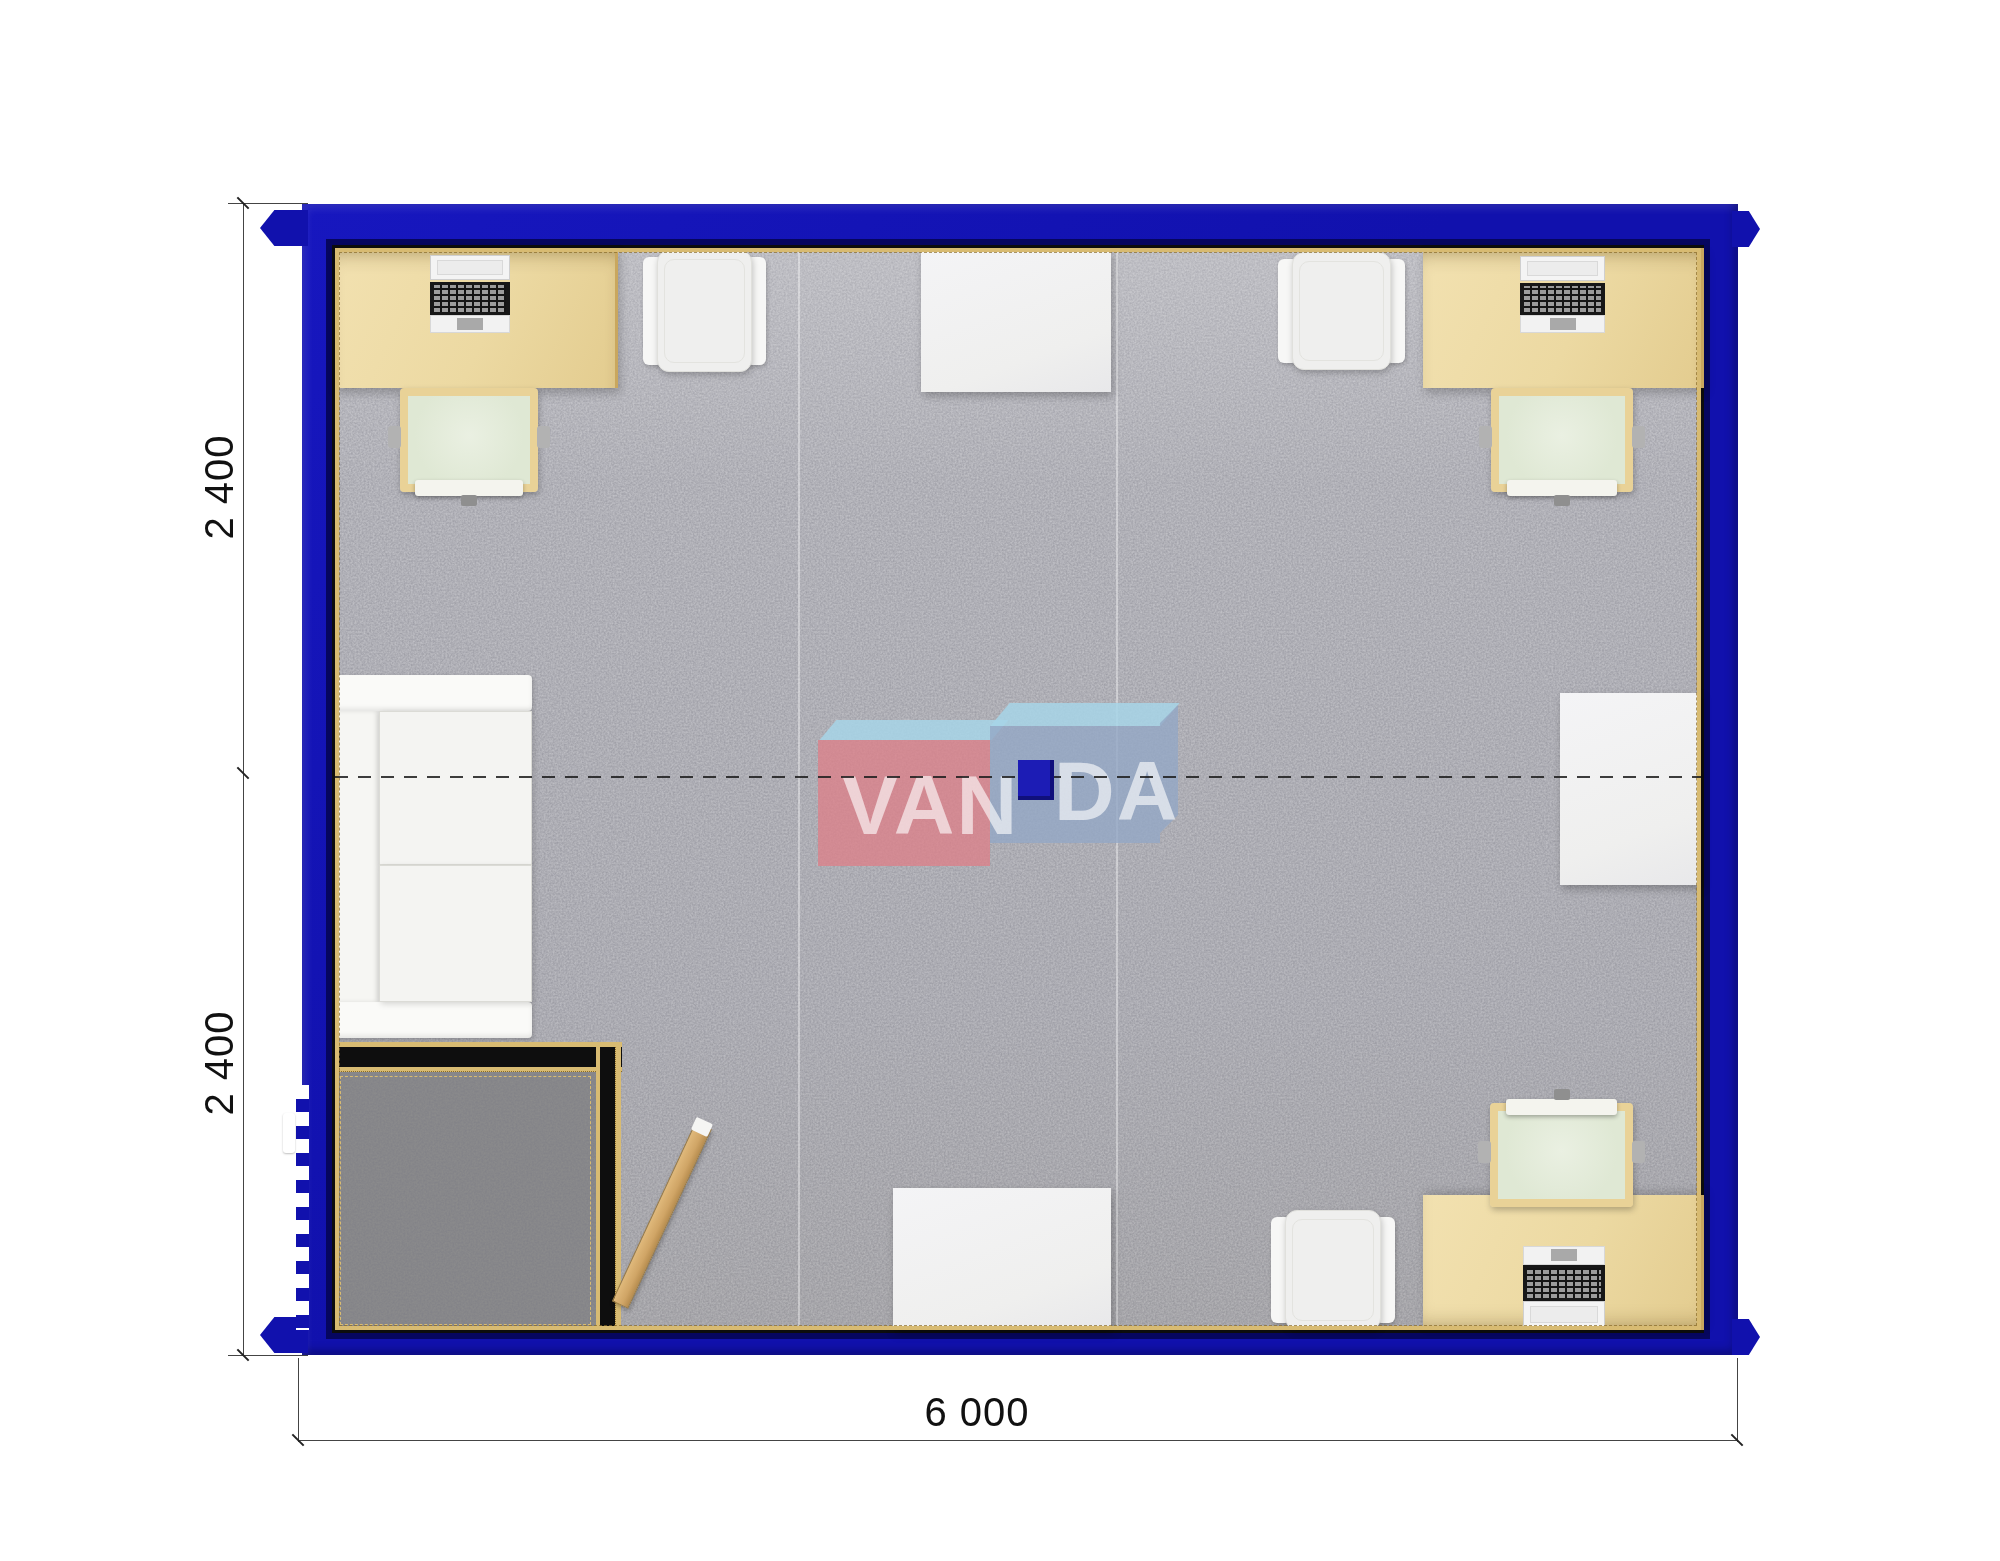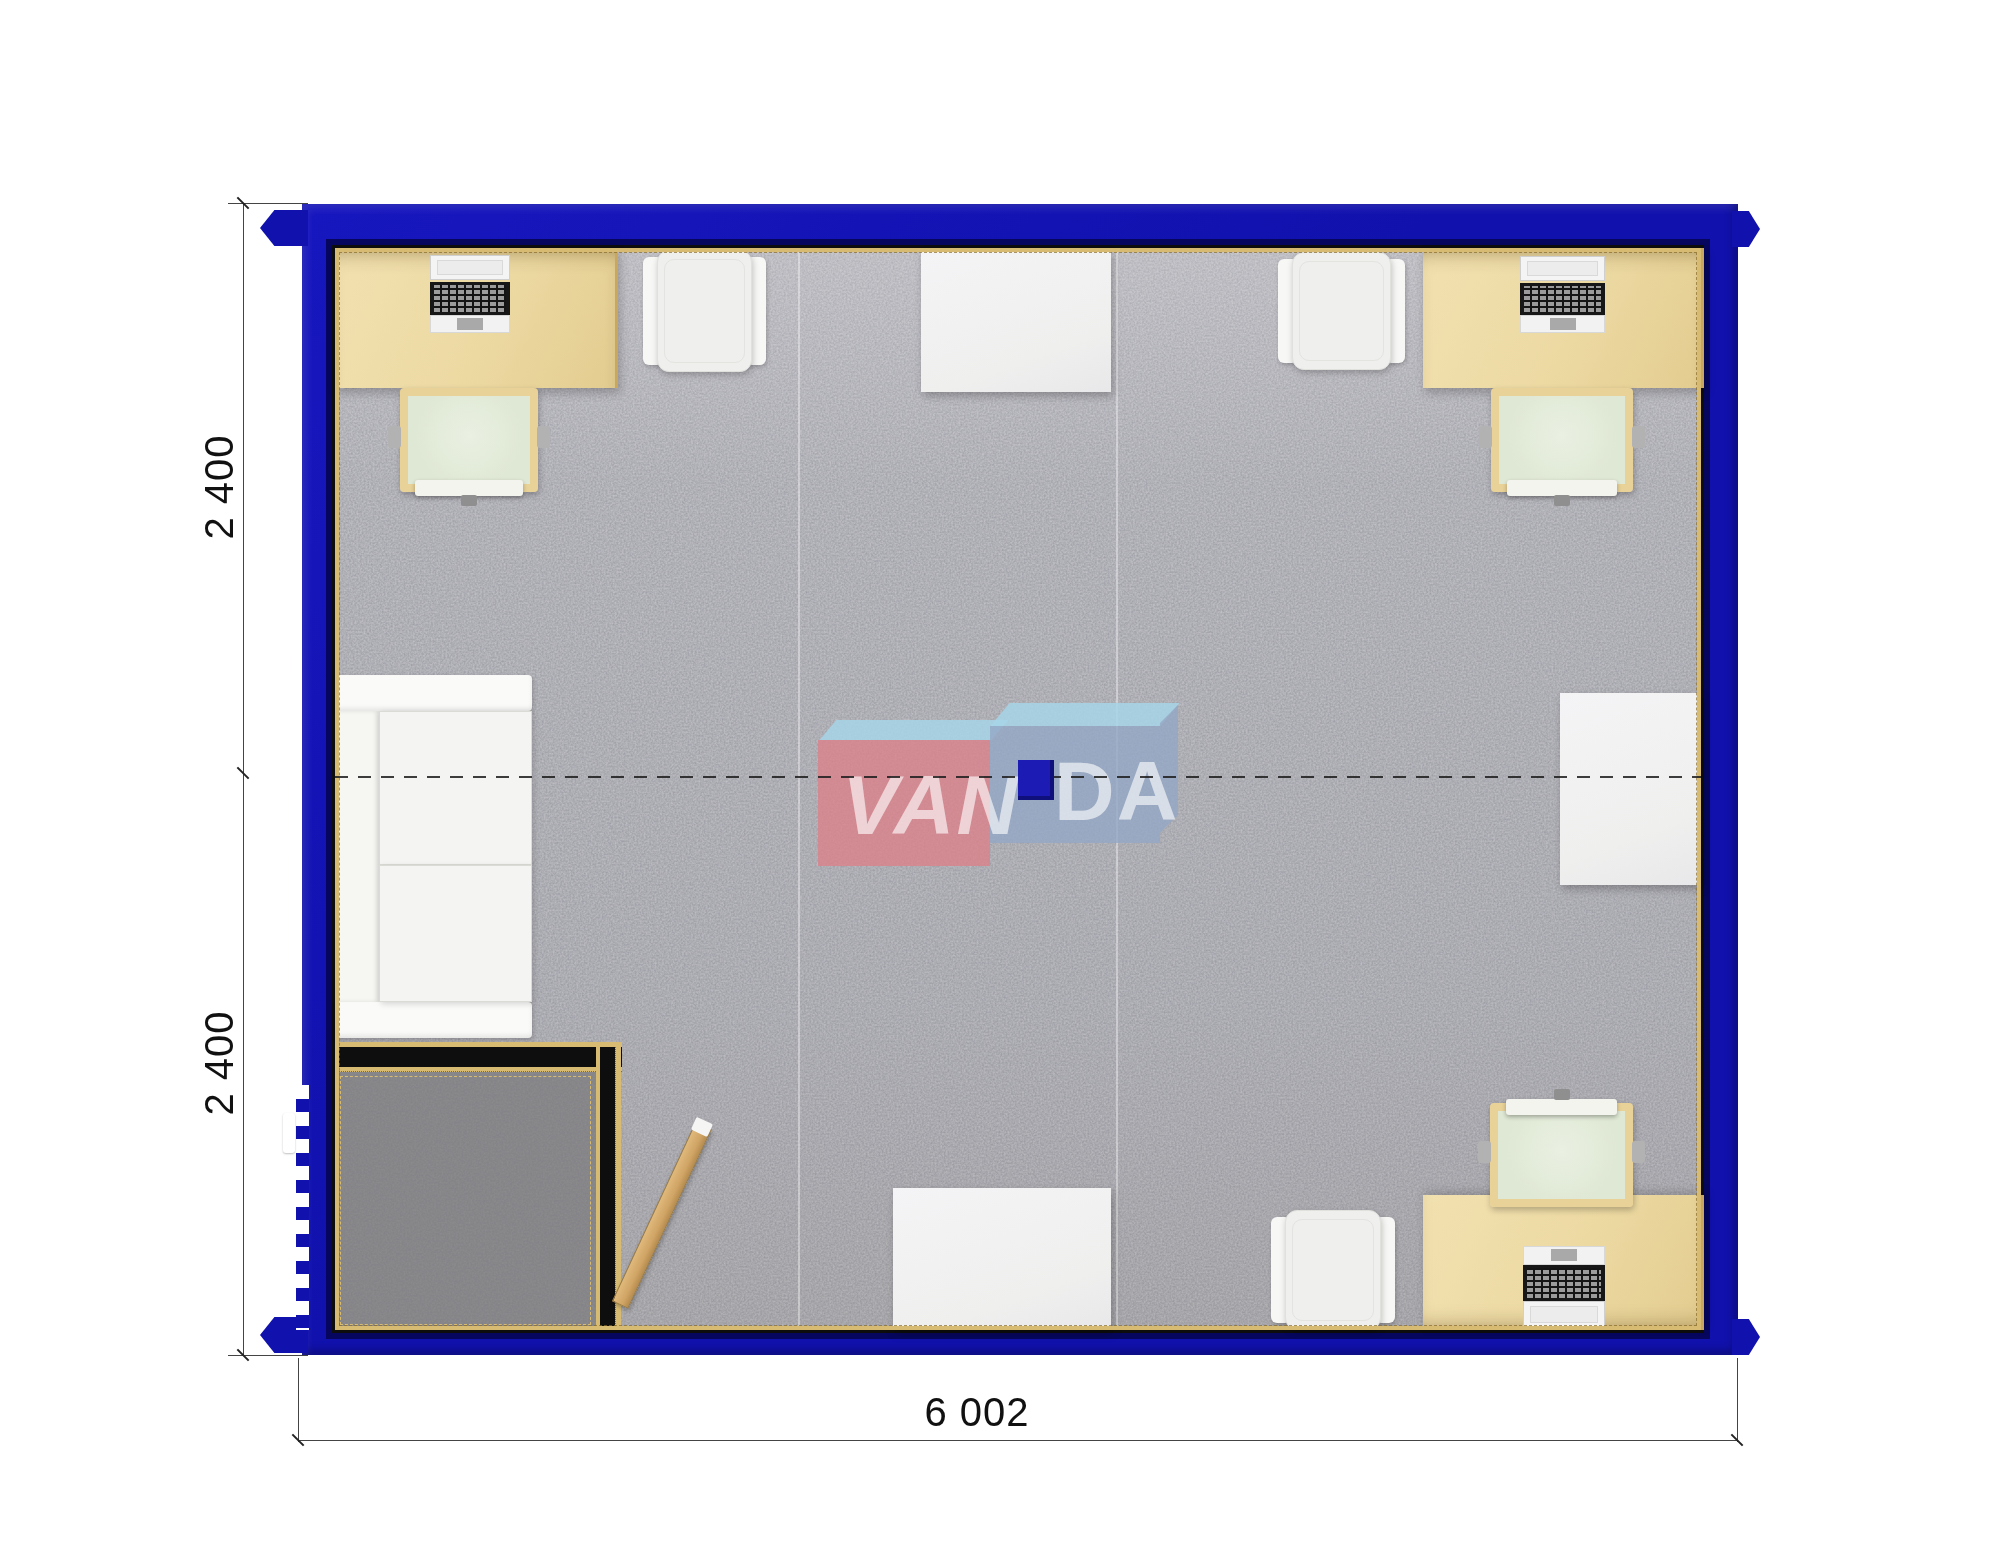--- a/index.html
+++ b/index.html
@@ -96,21 +96,21 @@
   
   .logo{position:absolute;z-index:6;}
   .logo-pink{position:absolute;left:0;top:37px;width:172px;height:126px;background:var(--logo_pink,rgba(221,128,137,.78));}
   .logo-pink-top{position:absolute;left:10px;top:17px;width:172px;height:20px;background:var(--logo_sky,rgba(167,213,231,.85));transform:skewX(-40deg);}
   .logo-blue{position:absolute;left:172px;top:23px;width:170px;height:117px;background:var(--logo_blue,rgba(147,167,197,.8));}
   .logo-blue-top{position:absolute;left:182px;top:0;width:170px;height:23px;background:var(--logo_sky,rgba(167,213,231,.85));transform:skewX(-40deg);}
   .logo-blue-side{position:absolute;left:342px;top:2px;width:18px;height:128px;background:var(--logo_blue,rgba(147,167,197,.6));
         clip-path:polygon(0 14%,100% 0,100% 86%,0 100%);}
   .logo-navy{position:absolute;left:200px;top:58px;width:35px;height:39px;background:var(--logo_navy,#1c1cb5);box-shadow:inset -3px -3px 0 rgba(0,0,40,.35);}
   .logo-txt{position:absolute;color:rgba(255,255,255,.62);font-weight:bold;font-size:84px;letter-spacing:2px;line-height:1;}
-  .logo-txt.van{left:24px;top:60px;font-style:italic;}
+  .logo-txt.van{left:24px;top:60px;}
   .logo-txt.da{left:236px;top:46px;}
 
   
   .centerline{position:absolute;left:0;top:528px;width:1366px;height:2px;z-index:9;
         background:repeating-linear-gradient(90deg,#1c1c1c 0 13px,transparent 13px 23px);opacity:.85;}
   .connector{position:absolute;left:683px;top:512px;width:36px;height:40px;background:var(--logo_navy,#1c1cb5);
         box-shadow:inset -4px -4px 0 rgba(0,0,40,.4);z-index:10;}
 
   
   .dim-line{position:absolute;background:var(--dim_line,#444);}
@@ -270,15 +270,15 @@
   <div class="dim-tick" style="left:235px;top:772px"></div>
   <div class="dim-tick" style="left:235px;top:1354px"></div>
   <div class="dim-label vert" style="left:219px;top:487px">2 400</div>
   <div class="dim-label vert" style="left:219px;top:1063px">2 400</div>
 
   <div class="dim-line" style="left:298px;top:1440px;width:1440px;height:1px"></div>
   <div class="dim-line" style="left:298px;top:1358px;width:1px;height:84px"></div>
   <div class="dim-line" style="left:1737px;top:1358px;width:1px;height:84px"></div>
   <div class="dim-tick" style="left:290px;top:1439px"></div>
   <div class="dim-tick" style="left:1729px;top:1439px"></div>
-  <div class="dim-label" style="left:977px;top:1412px">6 002</div>
+  <div class="dim-label" style="left:977px;top:1412px">6 000</div>
 
 </div>
 
 </body></html>

